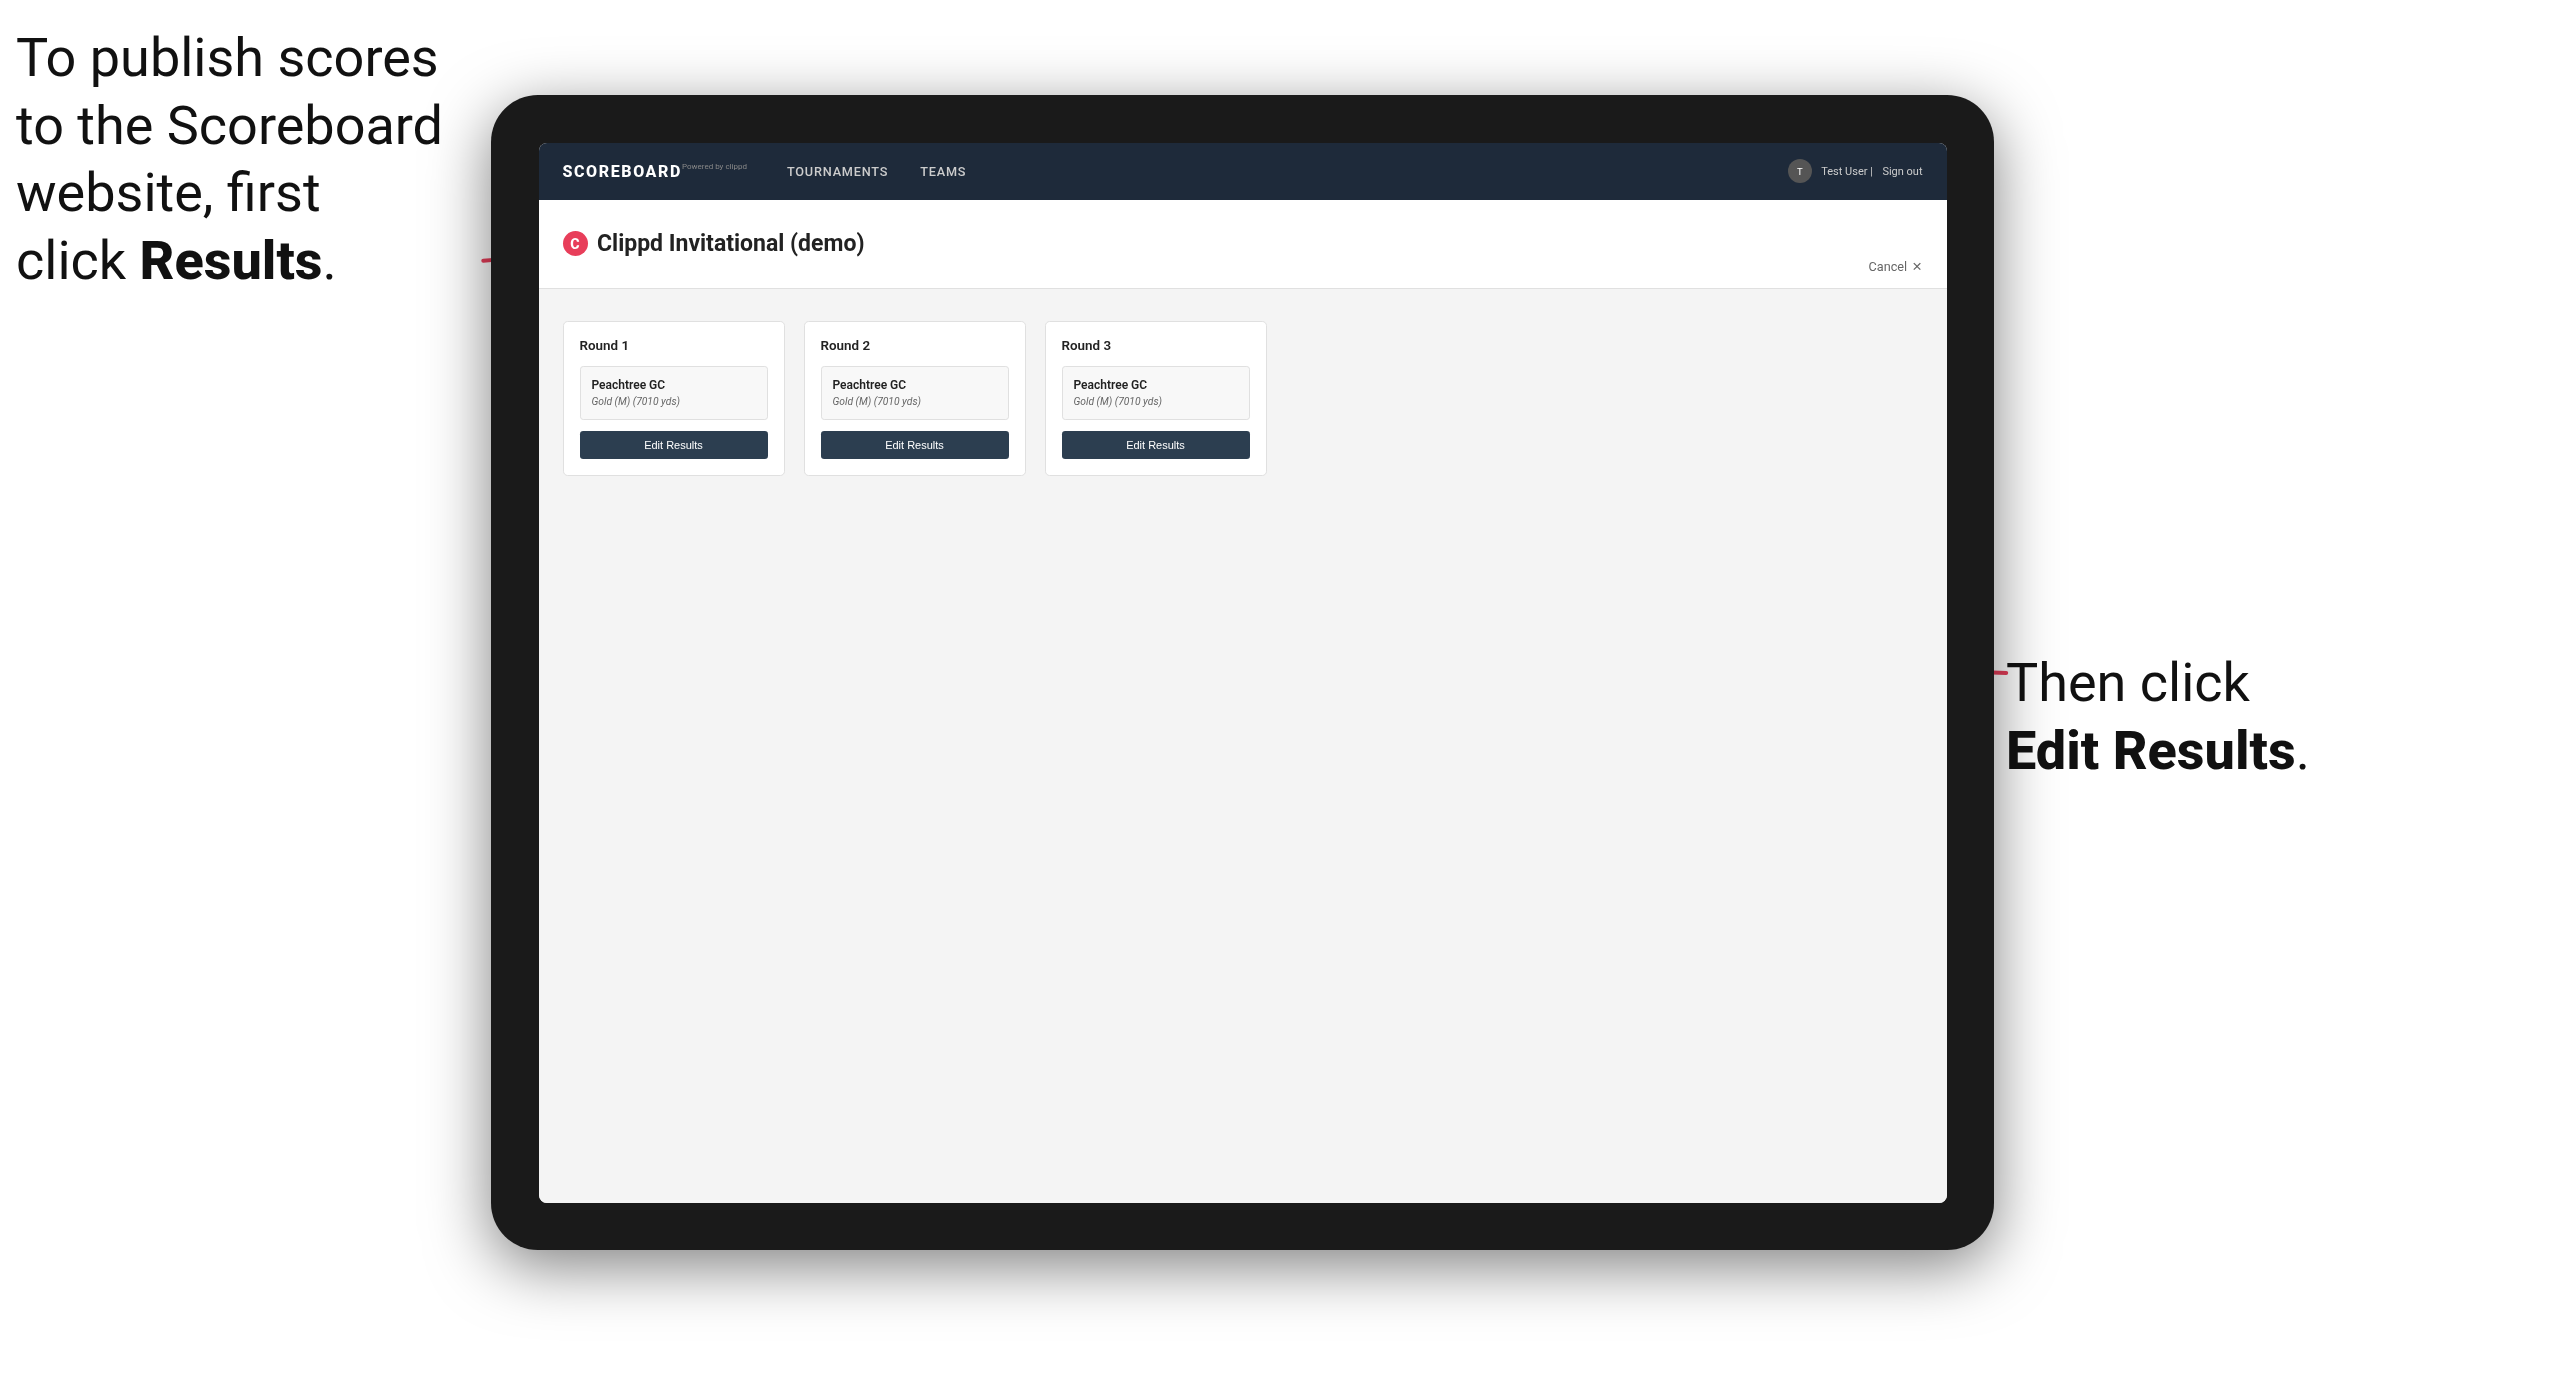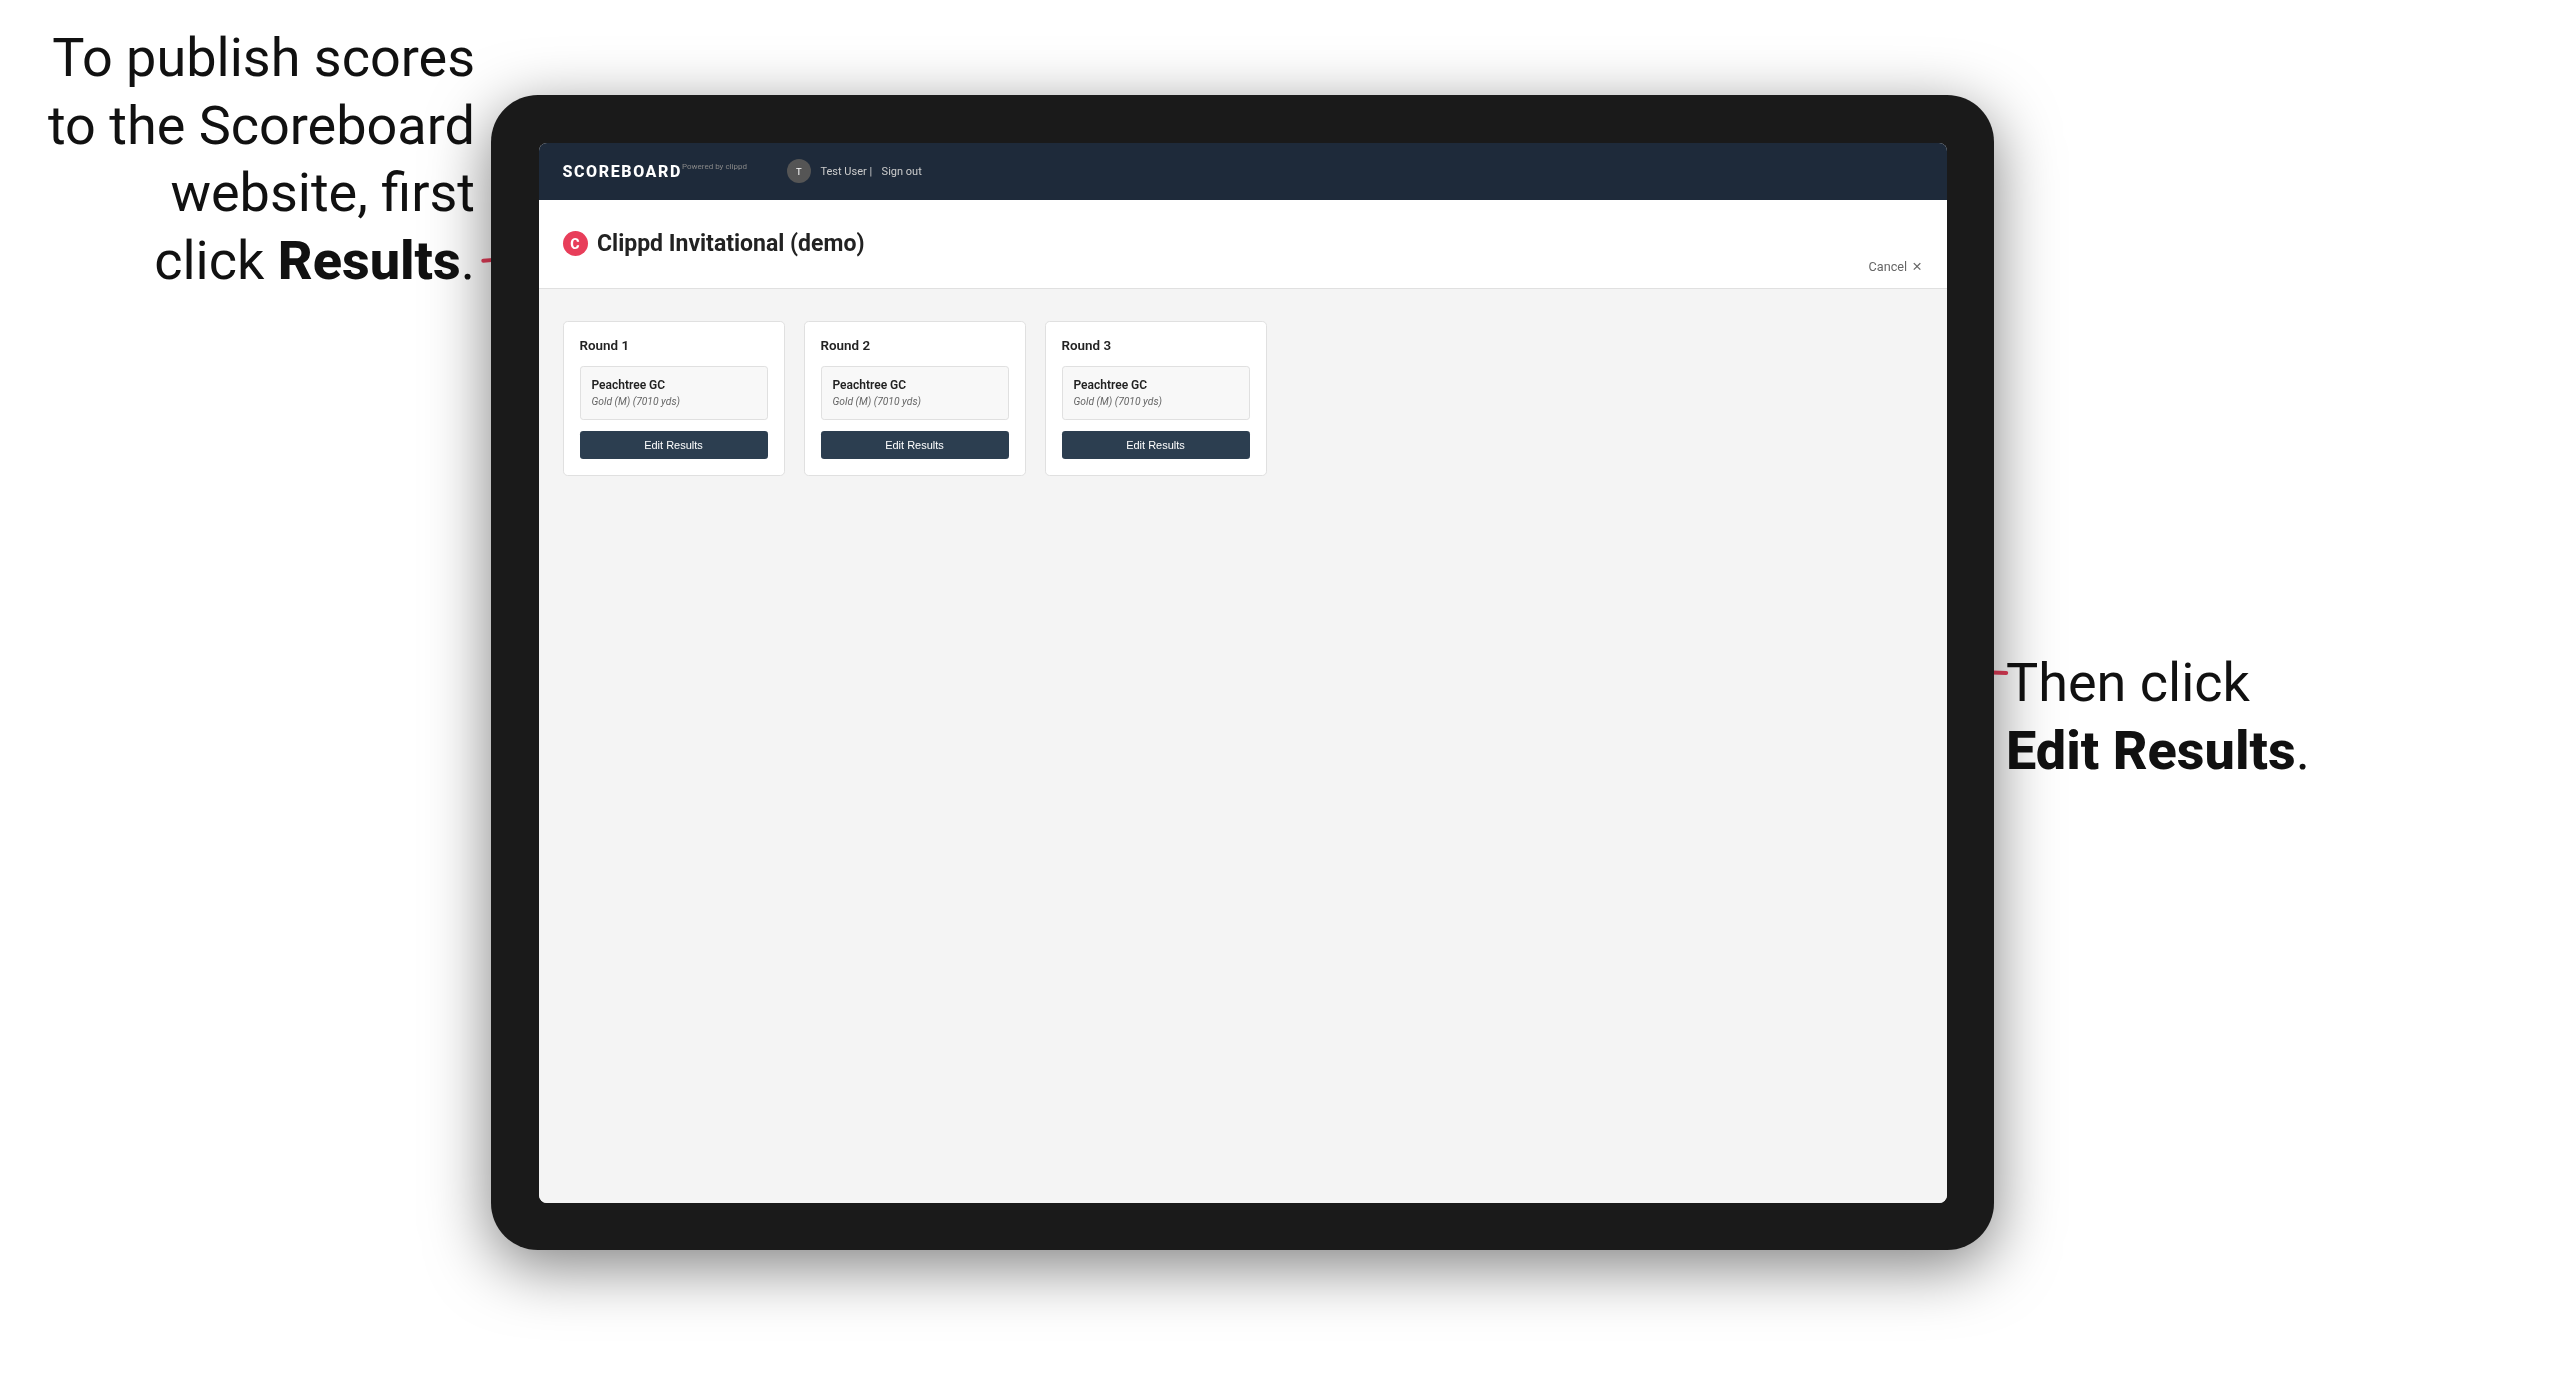--- a/index.html
+++ b/index.html
@@ -14,21 +14,20 @@
 
     
     .instruction-left {
       position: absolute;
       top: 24px;
       left: 16px;
       font-size: 54px;
       line-height: 1.25;
       color: #111111;
       width: 459px;
-      text-align: right;
     }
 
     .instruction-left strong {
       font-weight: 800;
     }
 
     
     .instruction-right {
       position: absolute;
       top: 649px;
@@ -323,20 +322,24 @@
 </div>
 
 <div class="tablet-outer">
   <div class="tablet-screen">
 
     <div class="top-nav">
       <div class="logo-area">
         <span class="logo-text">SCOREBOARD</span>
         <span class="logo-sub">Powered by clippd</span>
       </div>
+      <div class="nav-links">
+        <span class="nav-link">TOURNAMENTS</span>
+        <span class="nav-link">TEAMS</span>
+      </div>
       <div class="nav-right">
         <div class="user-avatar">T</div>
         <span>Test User |</span>
         <span>Sign out</span>
       </div>
     </div>
 
     <div class="tournament-header">
       <div class="tournament-title-area">
         <div class="c-logo">C</div>

